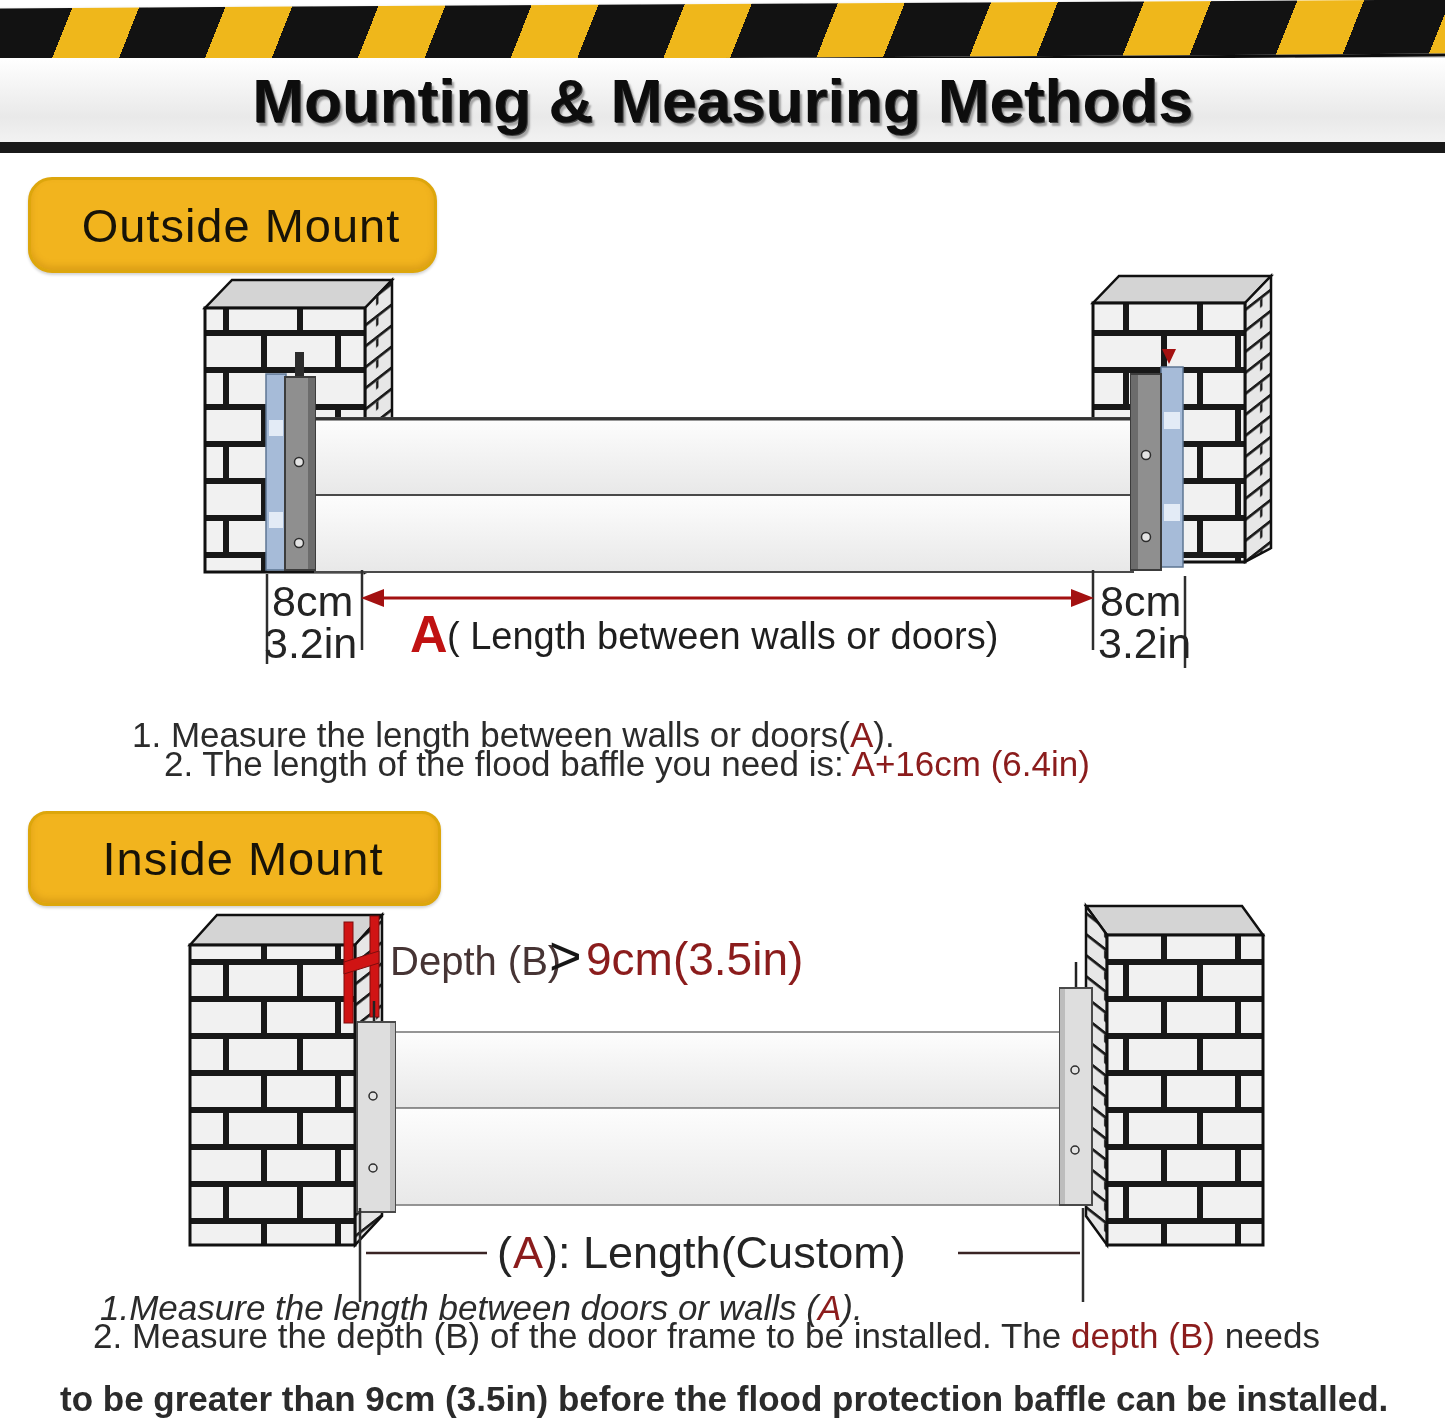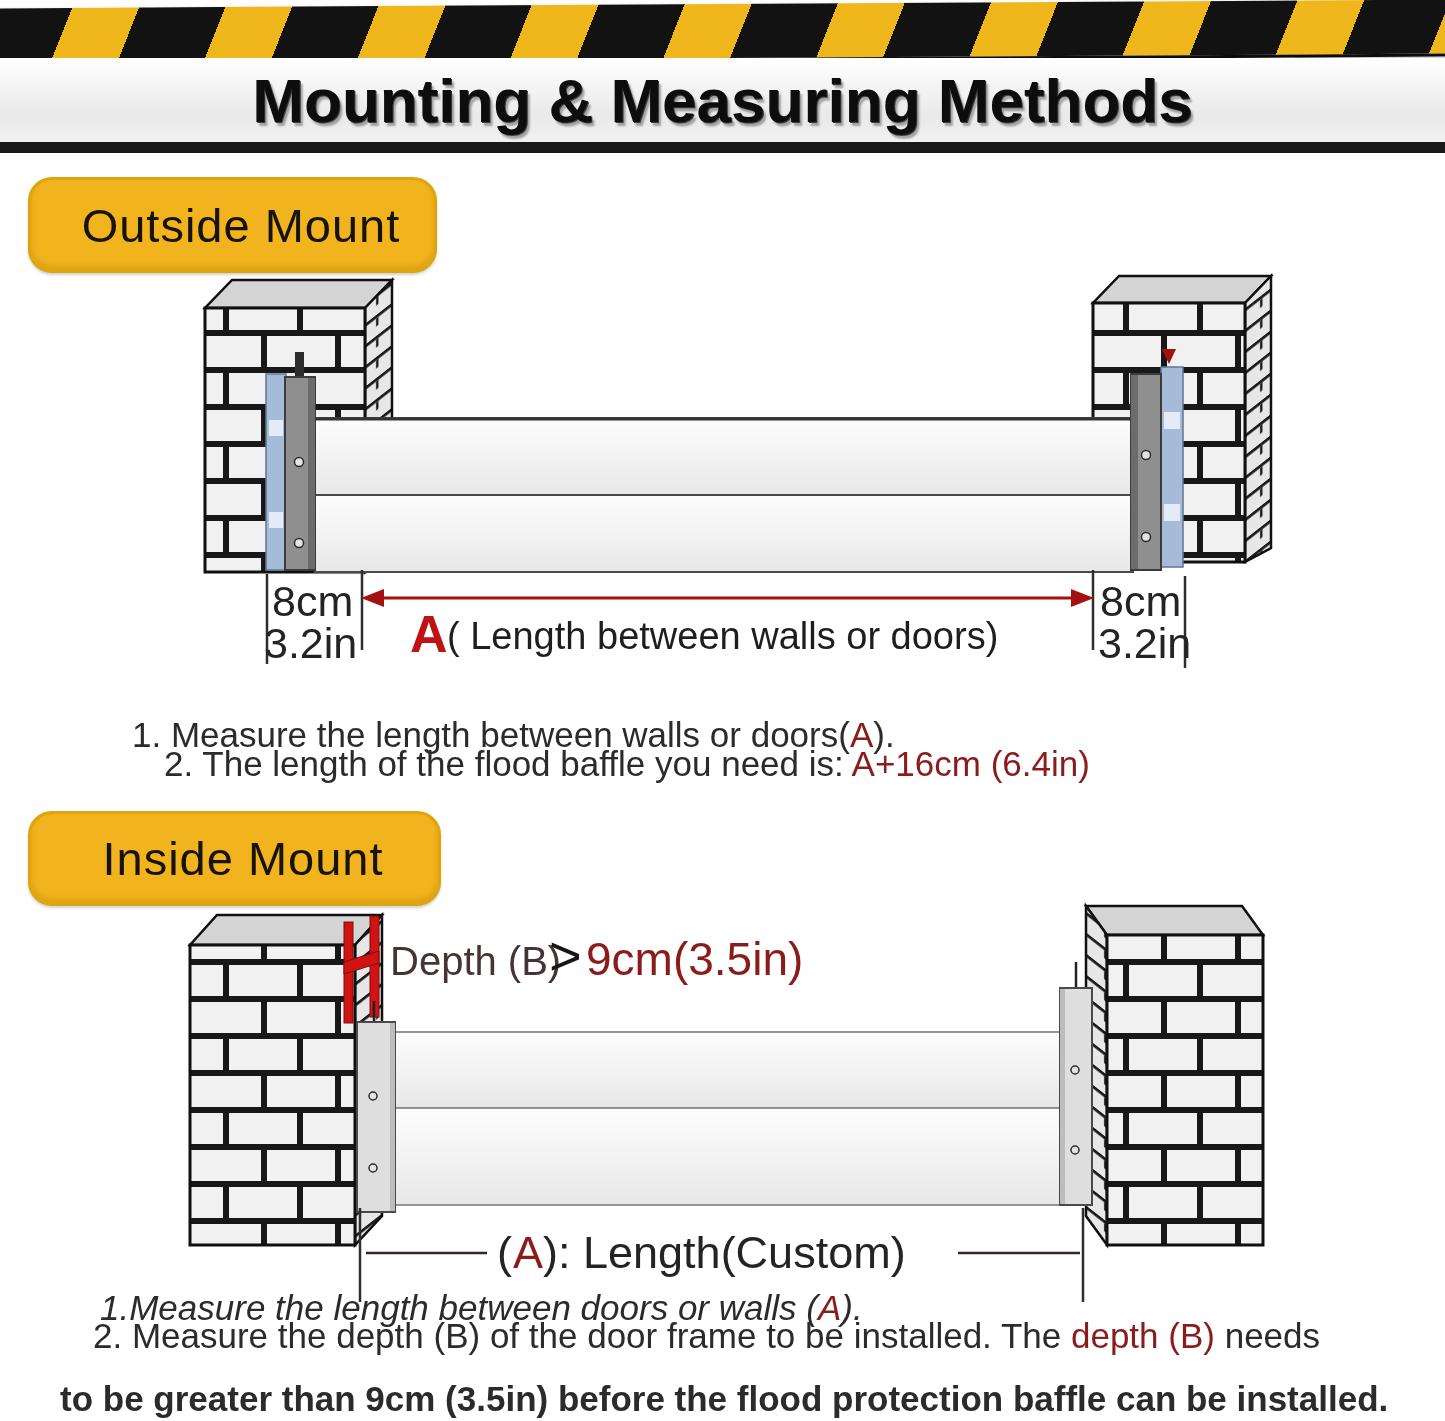--- a/index.html
+++ b/index.html
@@ -30,21 +30,21 @@
 
   
   .badge{
     background:#f2b41e;border:3px solid #dda60c;border-radius:24px;
     display:flex;align-items:center;justify-content:center;
     box-shadow:inset 0 -4px 6px rgba(160,100,0,.25), 0 2px 3px rgba(0,0,0,.18);
     padding-left:17px;
   }
   .badge-label{font-size:47px;color:#171308;letter-spacing:1px;white-space:nowrap;}
   #badge-outside{left:28px;top:177px;width:386px;height:90px;}
-  #badge-inside{left:28px;top:811px;width:390px;height:89px;}
+  #badge-inside{left:28px;top:811px;width:390px;height:89px;border-radius:19px;}
 
   
   .step{font-size:35px;color:#2b2b2b;white-space:nowrap;}
   .maroon{color:#8b1c1c;}
 
   
   svg.diagram{position:absolute;left:0;overflow:visible;}
   svg text{font-family:"Liberation Sans",sans-serif;}
   .dimtext{font-size:43px;fill:#242424;}
   .dimline{stroke:#2e2e2e;stroke-width:2.5;}

